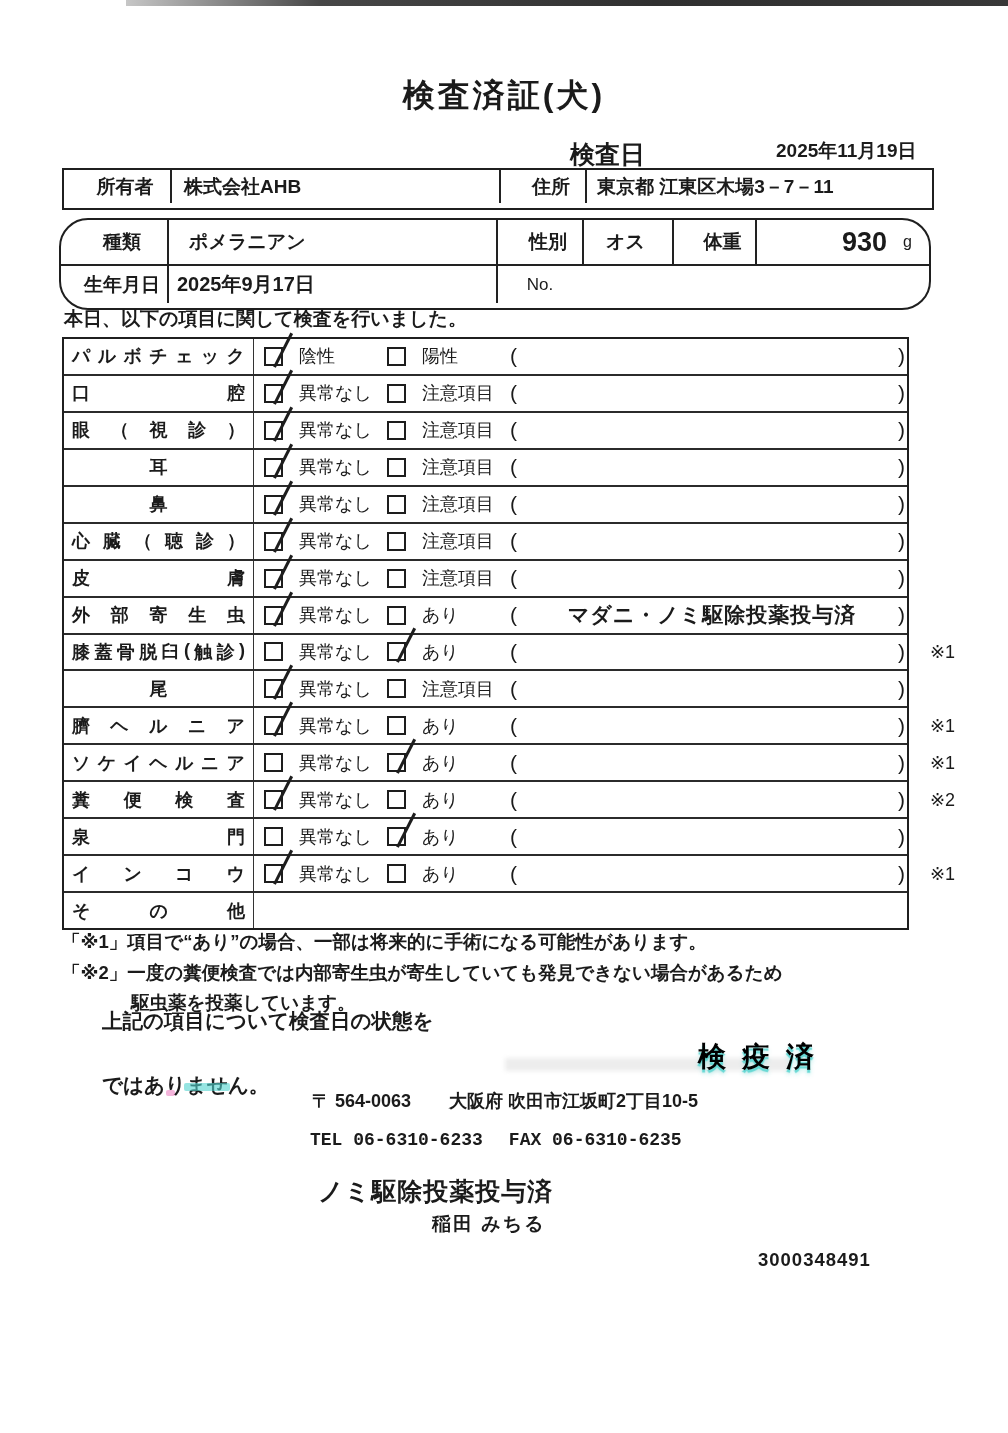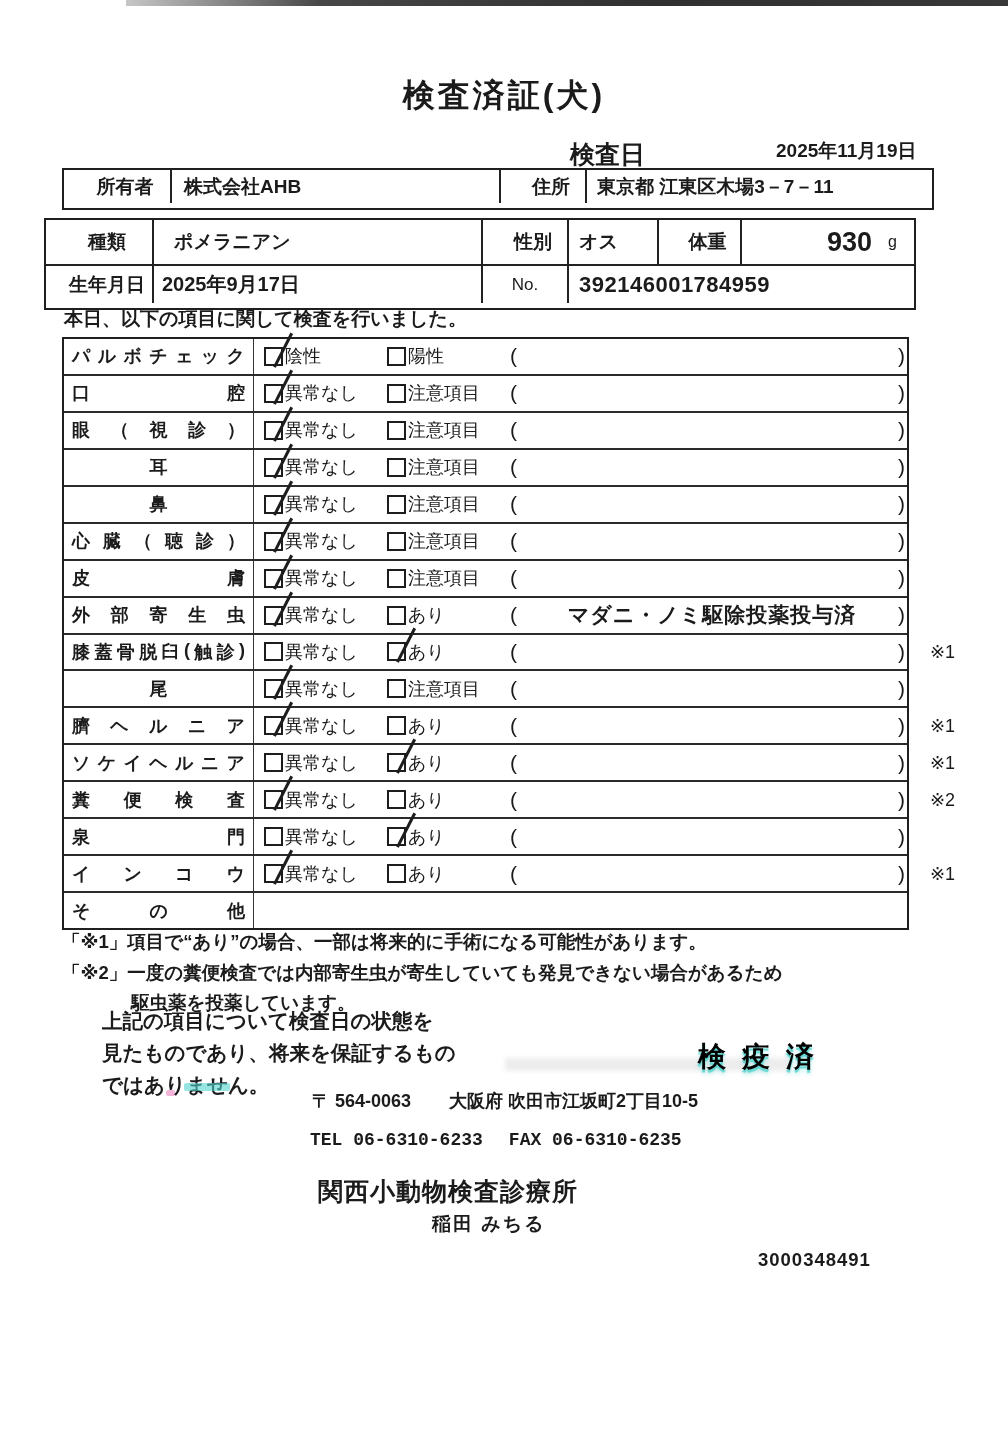--- a/index.html
+++ b/index.html
@@ -21,32 +21,32 @@
 
   
   .tbl { position:absolute; border:2.5px solid #1f1f1f; background:#fff; }
   .cell { position:absolute; display:flex; align-items:center; box-sizing:border-box; overflow:hidden; }
   .cell.bl { border-left:2px solid #222; }
   .cell.center { justify-content:center; }
   .lbl { font-size:19px; font-weight:600;padding-left:16px; }
   .val { font-size:19px; font-weight:600; }
 
   #tableA { left:62px; top:168px; width:868px; height:38px; }
-  #tableB { left:44px; top:218px; width:868px; height:88px; }
+  #tableB { left:59px; top:218px; width:868px; height:88px;border-radius:29px; }
   .tb-divider { position:absolute; left:0; right:0; top:44px; height:2px; background:#222; }
 
   
   #checklist { left:62px; top:337px; width:843px; height:589px; display:flex; flex-direction:column; }
   .chk-row { flex:1; display:flex; border-bottom:2px solid #2b2b2b; overflow:visible; position:relative; }
   .chk-row:last-child { border-bottom:none; }
   .chk-label { width:173px; border-right:1.5px solid #333; padding:0 8px; display:flex; align-items:center; box-sizing:content-box; }
   .spread { flex:1; display:flex; justify-content:space-between; font-size:18px; font-weight:600; }
   .spread span:only-child { margin:0 auto; }
   .chk-opts { position:relative; flex:1; overflow:visible; }
-  .optgroup { position:absolute; top:0; bottom:0; display:flex; align-items:center; gap:2px; }
+  .optgroup { position:absolute; top:0; bottom:0; display:flex; align-items:center; gap:16px; }
   .g1 { left:10px; } .g2 { left:133px; }
   .cb { width:15px; height:15px; border:2px solid #1d1d1d; position:relative; flex:none; background:#fff; }
   .cb .slash { display:none; position:absolute; width:2.6px; height:38px; background:#1d1d1d;
     left:7px; bottom:-3px; transform:rotate(27deg); transform-origin:bottom center; z-index:6; }
   .cb[data-checked="true"] .slash { display:block; }
   .opt-label { font-size:18px; font-weight:500; }
   .paren { position:absolute; top:0; bottom:0; display:flex; align-items:center; font-size:21px; }
   .p-open { left:256px; } .p-close { left:644px; }
   .chk-note { position:absolute; top:0; bottom:0; left:276px; width:364px; display:flex;
     align-items:center; justify-content:center; font-weight:bold; font-size:21px; letter-spacing:1px; }
@@ -97,31 +97,30 @@
     <div class="cell center lbl" style="left:0;top:0;width:106px;height:33px">所有者</div>
     <div class="cell bl val" style="left:106px;top:0;width:329px;height:33px;padding-left:12px">株式会社AHB</div>
     <div class="cell bl center lbl" style="left:435px;top:0;width:86px;height:33px">住所</div>
     <div class="cell bl val" style="left:521px;top:0;width:342px;height:33px;padding-left:10px">東京都 江東区木場3－7－11</div>
   </div>
 
   <div class="tbl" id="tableB">
     <div class="cell center lbl" style="left:0;top:0;width:106px;height:44px">種類</div>
     <div class="cell bl val" style="left:106px;top:0;width:329px;height:44px;padding-left:20px">ポメラニアン</div>
     <div class="cell bl center lbl" style="left:435px;top:0;width:86px;height:44px">性別</div>
-    <div class="cell bl val" style="left:521px;top:0;width:90px;height:44px;padding-left:10px">オス</div>
+    <div class="cell bl val" style="left:521px;top:0;width:90px;height:44px;padding-left:22px">オス</div>
     <div class="cell bl center lbl" style="left:611px;top:0;width:83px;height:44px;font-weight:bold">体重</div>
     <div class="cell bl" style="left:694px;top:0;width:169px;height:44px;justify-content:flex-end;padding-right:12px">
       <span class="val" style="font-size:27px">930</span>
       <span style="font-size:16px;margin-left:16px">g</span>
     </div>
     <div class="tb-divider"></div>
     <div class="cell center lbl" style="left:0;top:46px;width:106px;height:37px">生年月日</div>
     <div class="cell bl val" style="left:106px;top:46px;width:329px;height:37px;padding-left:8px;font-size:20px">2025年9月17日</div>
     <div class="cell bl center" style="left:435px;top:46px;width:86px;height:37px;font-size:17px">No.</div>
-    <div class="cell bl val" style="left:521px;top:46px;width:342px;height:37px;padding-left:10px;font-size:22px;letter-spacing:0.5px">392146001784959</div>
   </div>
 
   <div class="intro">本日、以下の項目に関して検査を行いました。</div>
 
   <div class="tbl" id="checklist">
 
     <div class="chk-row">
       <div class="chk-label">
           <span class="spread">
             <span>パ</span>
@@ -538,33 +537,32 @@
       <div class="chk-opts"></div>
     </div>
 
   </div>
 
   <div class="footnote fn1">「※1」項目で“あり”の場合、一部は将来的に手術になる可能性があります。</div>
   <div class="footnote fn2">「※2」一度の糞便検査では内部寄生虫が寄生していても発見できない場合があるため</div>
   <div class="footnote fn3">駆虫薬を投薬しています。</div>
 
   <div class="stmt s1">上記の項目について検査日の状態を</div>
-  <div class="stmt s2">見たものであり、将来を保証するもの</div>
   <div class="stmt s3">ではありません。</div>
   <div class="smudge-cyan"></div>
   <div class="smudge-pink"></div>
 
   <div class="stamp-streak"></div>
   <div class="stamp">検疫済</div>
 
   <div class="postal-row">
     <span>〒 564-0063</span>
     <span>大阪府 吹田市江坂町2丁目10-5</span>
   </div>
   <div class="tel-row">
     <span>TEL 06-6310-6233</span>
     <span>FAX 06-6310-6235</span>
   </div>
-  <div class="clinic-name">関西小動物検査診療所</div>
+  <div class="clinic-name">ノミ駆除投薬投与済</div>
   <div class="vet-name">稲田 みちる</div>
   <div class="serial">3000348491</div>
 
 </div>
 
 </body></html>

